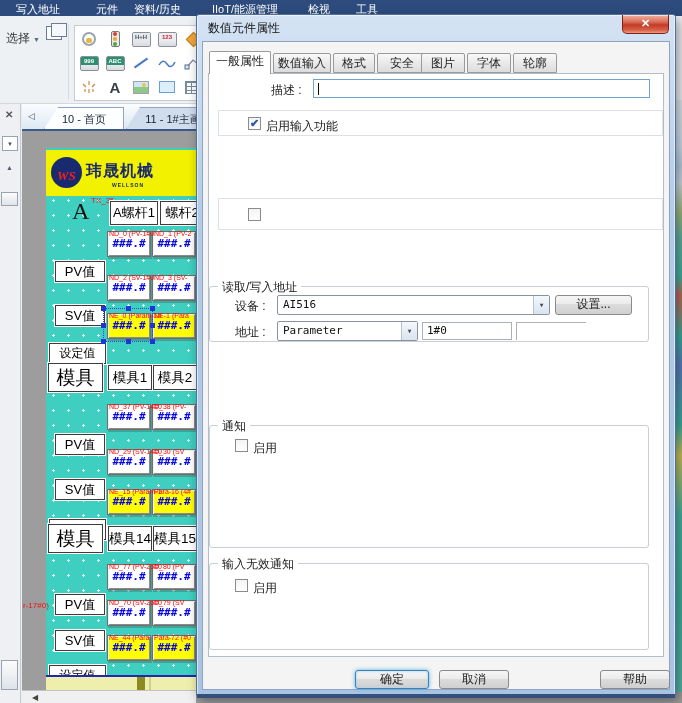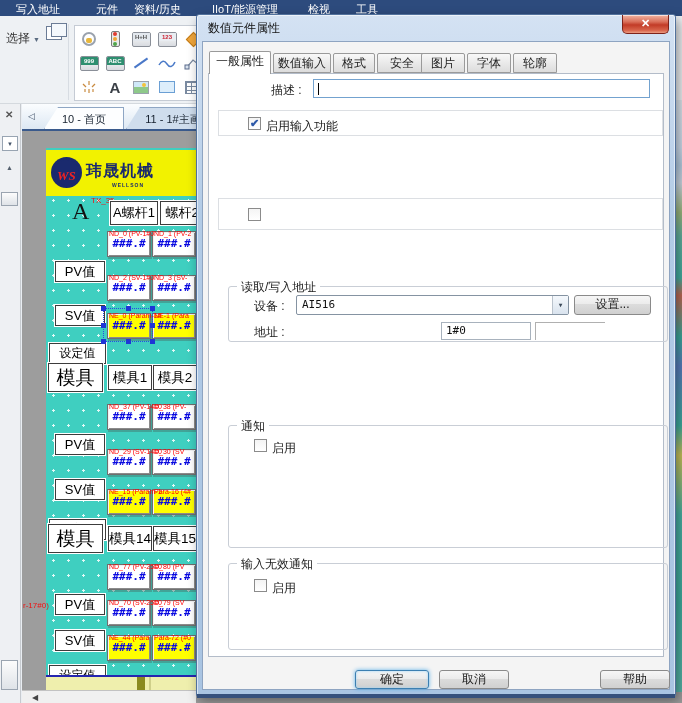--- a/index.html
+++ b/index.html
@@ -129,21 +129,21 @@
   .frm-label { position:absolute; font-size:12px; color:#1a1a1a; white-space:nowrap; }
   .desc-input { position:absolute; left:104px; top:5px; width:337px; height:19px; background:#fff; border:1px solid #73a2cf; }
   .caret { position:absolute; left:4px; top:3px; width:1px; height:12px; background:#000; }
 
   .litebox { position:absolute; left:9px; width:445px; background:#fff; border:1px solid #dcdfe3; }
   .bx1 { top:36px; height:26px; } .bx2 { top:124px; height:32px; }
 
   .cb { position:absolute; width:13px; height:13px; background:linear-gradient(#f4f4f4,#fff); border:1px solid #8b8b8b; font-size:11px; line-height:11px; text-align:center; color:#2d59a8; font-weight:bold; }
   .cb-label { position:absolute; font-size:12px; color:#1a1a1a; white-space:nowrap; }
 
-  .grp { position:absolute; left:19px; width:440px; border:1px solid #c9ced6; border-radius:3px; }
+  .grp { position:absolute; left:0; width:440px; border:1px solid #c9ced6; border-radius:3px; }
   .grp-rw { top:212px; height:56px; } .grp-nt { top:351px; height:123px; } .grp-iv { top:489px; height:87px; }
   .legend { position:absolute; left:8px; top:-8px; background:#fff; padding:0 4px; font-size:12px; color:#1a1a1a; white-space:nowrap; }
 
   .combo { position:absolute; height:20px; background:#fff; border:1px solid #8593a2; border-radius:2px; font-family:"DejaVu Sans Mono",monospace; font-size:11px; line-height:18px; padding-left:5px; color:#111; }
   .combo .arr { position:absolute; right:0; top:0; width:16px; height:100%; border-left:1px solid #b9c2cc; background:linear-gradient(#f4f8fc,#d9e3ee); text-align:center; font-size:6px; line-height:18px; color:#3c4a5a; padding:0; }
   .dev-combo { left:67px; top:8px; width:273px; }
   .addr-combo { left:67px; top:34px; width:141px; }
   .addr-input { position:absolute; left:212px; top:35px; width:90px; height:18px; background:#fff; border:1px solid #a8b2bd; font-family:"DejaVu Sans Mono",monospace; font-size:11px; line-height:16px; padding-left:4px; color:#111; }
   .ghost { position:absolute; left:306px; top:35px; width:70px; height:18px; border-left:1px solid #b0b0b0; border-top:1px solid #b0b0b0; }
 
@@ -403,20 +403,21 @@
       <div class="litebox bx2">
         <span class="cb" style="left:29px;top:9px"></span>
       </div>
 
       <div class="grp grp-rw">
         <span class="legend">读取/写入地址</span>
         <span class="frm-label" style="left:25px;top:11px">设备 :</span>
         <div class="combo dev-combo"><span>AI516</span><span class="arr">▼</span></div>
         <div class="wbtn btn-set">设置...</div>
         <span class="frm-label" style="left:25px;top:37px">地址 :</span>
+        <div class="combo addr-combo"><span>Parameter</span><span class="arr">▼</span></div>
         <div class="addr-input">1#0</div>
         <div class="ghost"></div>
       </div>
 
       <div class="grp grp-nt">
         <span class="legend">通知</span>
         <span class="cb" style="left:25px;top:13px"></span>
         <span class="cb-label" style="left:43px;top:14px">启用</span>
       </div>
 

